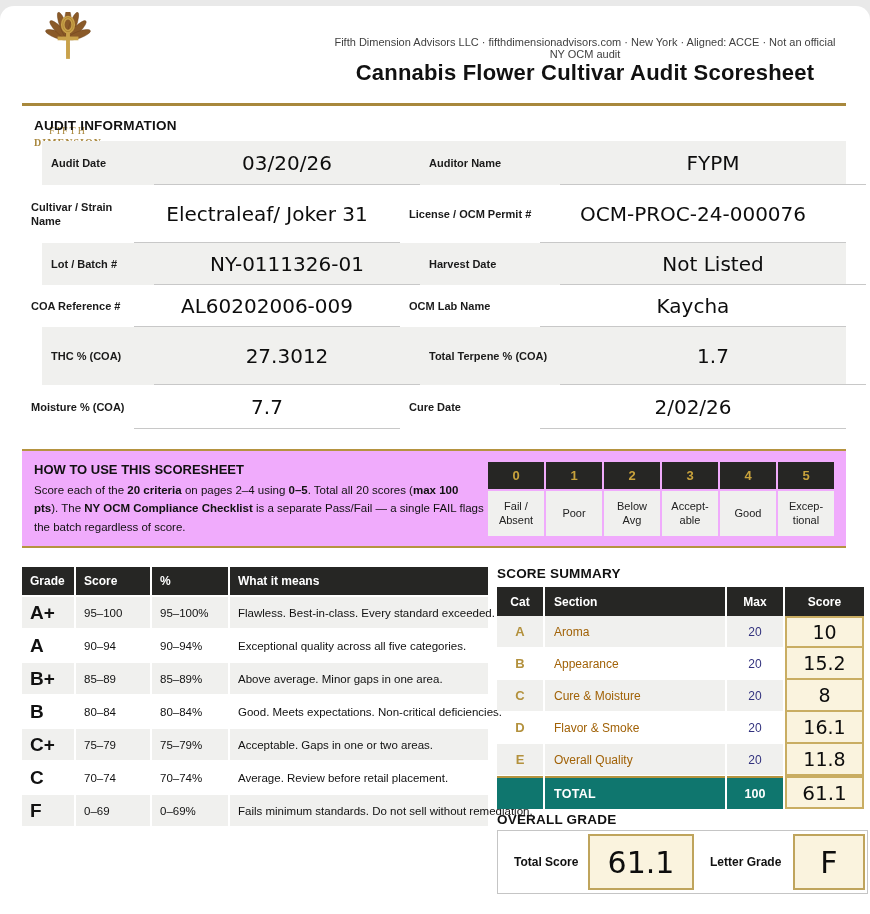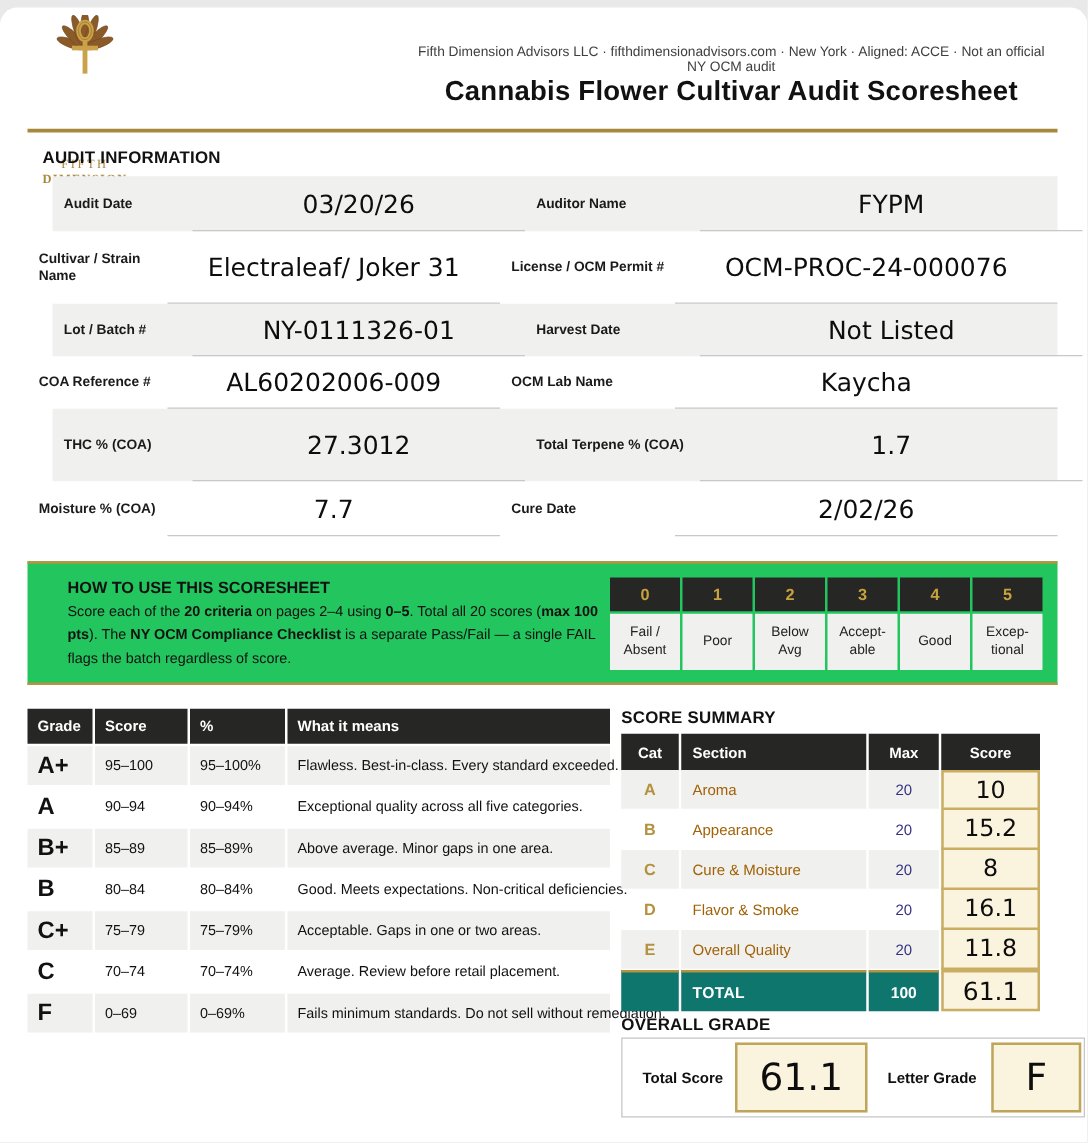--- a/index.html
+++ b/index.html
@@ -21,21 +21,21 @@
   .sec-h{font-size:13.5px;font-weight:bold;color:#111;letter-spacing:.2px;}
   #audit-info-h{left:34px;top:118px;text-align:center;}
   #info-grid{left:22px;top:141px;width:824px;}
   .irow{display:grid;grid-template-columns:112px 266px 140px 306px;}
   .irow.gray{background:#f0f0ee;margin-left:20px;}
   .h44{height:44px;} .h58{height:58px;} .h42{height:42px;}
   .ilabel{display:flex;align-items:center;padding-left:9px;padding-right:6px;font-size:11px;font-weight:bold;color:#1a1a1a;line-height:1.3;}
   .ival{display:flex;align-items:center;justify-content:center;font-family:"DejaVu Sans",sans-serif;font-size:20px;color:#0d0d0d;border-bottom:1px solid #c8c8c8;box-sizing:border-box;}
 
   
-  #howto{left:22px;top:449px;width:824px;height:99px;box-sizing:border-box;background:#22c55e;border-top:2px solid #b59440;border-bottom:2px solid #b59440;display:flex;padding-left:20px;}
+  #howto{left:22px;top:449px;width:824px;height:99px;box-sizing:border-box;background:#f0abfc;border-top:2px solid #b59440;border-bottom:2px solid #b59440;display:flex;}
   #howto-left{width:462px;padding:9px 0 0 12px;box-sizing:border-box;}
   #howto-h{font-size:13px;font-weight:bold;color:#111;margin:2px 0 4px 0;}
   #howto-p{font-size:11.5px;line-height:1.6;color:#111;margin:0;}
   #howto-p .b{font-weight:bold;}
   #scale{display:grid;grid-template-columns:repeat(6,56px);gap:2px;margin:auto 12px auto auto;}
   .scale-hd{height:27px;background:#262624;color:#c8a23c;font-weight:bold;font-size:13px;display:flex;align-items:center;justify-content:center;}
   .scale-lb{height:45px;background:#f0f0ee;font-size:11px;color:#222;display:flex;align-items:center;justify-content:center;text-align:center;white-space:pre-line;line-height:1.3;}
 
   
   #grade-table{left:22px;top:567px;display:grid;grid-template-columns:52px 74px 76px 258px;gap:2px;}
@@ -43,21 +43,21 @@
   .gtc{height:31px;display:flex;align-items:center;padding-left:8px;font-size:11.5px;color:#111;box-sizing:border-box;}
   .gtg{font-size:19px;font-weight:bold;}
   .gray-c{background:#f0f0ee;}
   .desc{white-space:nowrap;overflow:visible;}
 
   
   #score-summary-h{left:497px;top:566px;}
   #score-table{left:497px;top:587px;}
   .ssr{display:flex;}
   .c-cat{width:46px;margin-right:2px;display:flex;align-items:center;justify-content:center;box-sizing:border-box;}
-  .c-sec{width:148px;margin-right:2px;display:flex;align-items:center;padding-left:9px;box-sizing:border-box;}
+  .c-sec{width:180px;margin-right:2px;display:flex;align-items:center;padding-left:9px;box-sizing:border-box;}
   .c-max{width:56px;margin-right:2px;display:flex;align-items:center;justify-content:center;box-sizing:border-box;}
   .c-score{width:79px;display:flex;align-items:center;justify-content:center;box-sizing:border-box;}
   .ss-hd{height:29px;background:#262624;color:#fff;font-weight:bold;font-size:12px;}
   .ss-body{height:32px;}
   .ss-body.left{border-bottom:1px solid #fff;}
   .cat-txt{color:#b3913d;font-weight:bold;font-size:13px;}
   .sec-txt{font-size:12px;color:#a16207;}
   .max-txt{color:#32327e;font-size:12px;}
   .score-box{background:#faf3de;border:2px solid #c9ad62;border-top:0;font-family:"DejaVu Sans",sans-serif;font-size:19px;color:#0d0d0d;}
   .score-box.first{border-top:2px solid #c9ad62;}

